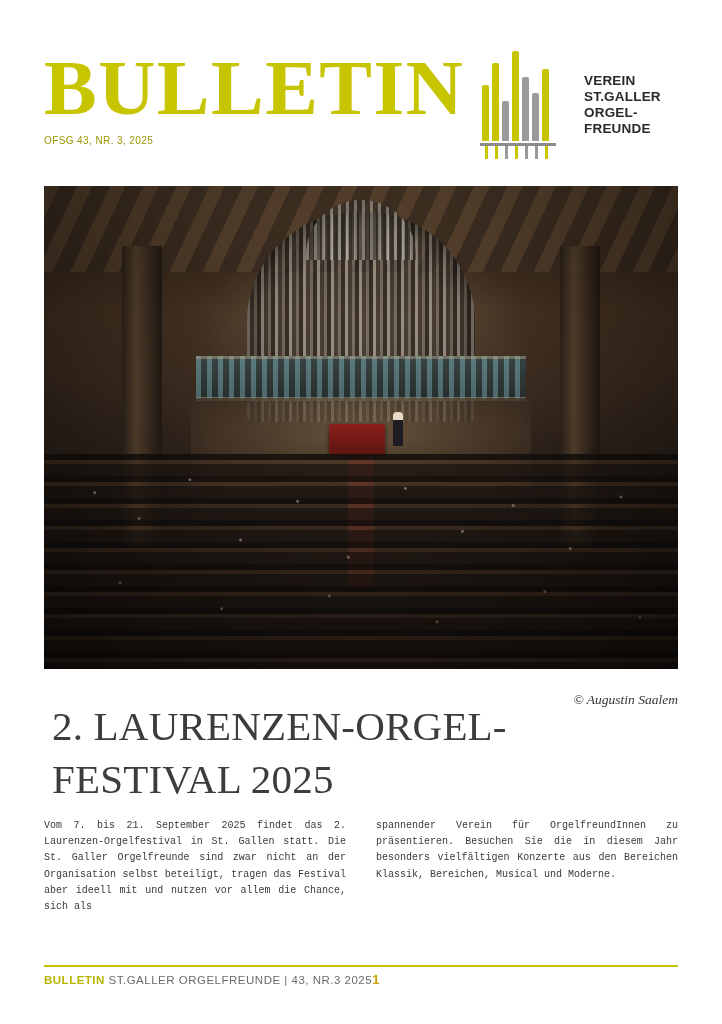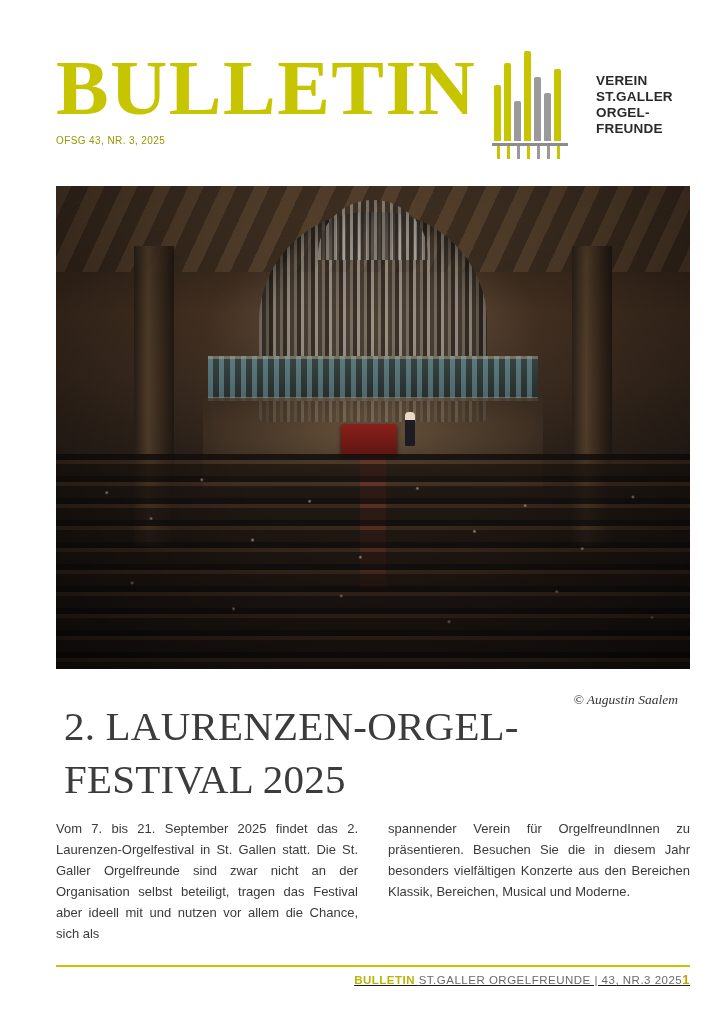--- a/index.html
+++ b/index.html
@@ -14,21 +14,20 @@
     font-family: "Liberation Sans", sans-serif;
     color: #1a1a1a;
     overflow: hidden;
   }
 
   .page {
     position: absolute;
     inset: 0;
     background: #ffffff;
     padding: 16px;
-    margin-left: 12px;
   }
 
   
   .masthead {
     position: absolute;
     left: 44px;
     top: 44px;
     width: 634px;
     height: 120px;
   }
@@ -297,22 +296,22 @@
   .body-cols {
     position: absolute;
     left: 44px;
     top: 818px;
     width: 634px;
     display: flex;
     gap: 30px;
   }
   .col {
     width: 302px;
-    font-family: Liberation Sans, sans-serif;
-    font-size: 13px;
+    font-family: Liberation Mono, monospace;
+    font-size: 10px;
     line-height: 1.62;
     color: #3a3a3a;
     text-align: justify;
     hyphens: manual;
   }
 
   
   .footer-rule {
     position: absolute;
     left: 44px;
@@ -321,25 +320,24 @@
     height: 2px;
     background: #c7c400;
   }
   .footer {
     position: absolute;
     left: 44px;
     top: 972px;
     width: 634px;
     display: flex;
     align-items: baseline;
-    justify-content: flex-end;
+    justify-content: flex-start;
     font-family: "Liberation Sans", sans-serif;
     font-size: 11.5px;
     letter-spacing: 0.5px;
-    text-decoration: underline;
   }
   .footer-left {
     color: #6b6b6b;
     text-transform: uppercase;
   }
   .footer-left .b {
     color: #b8b500;
     font-weight: 700;
   }
   .footer-page {

